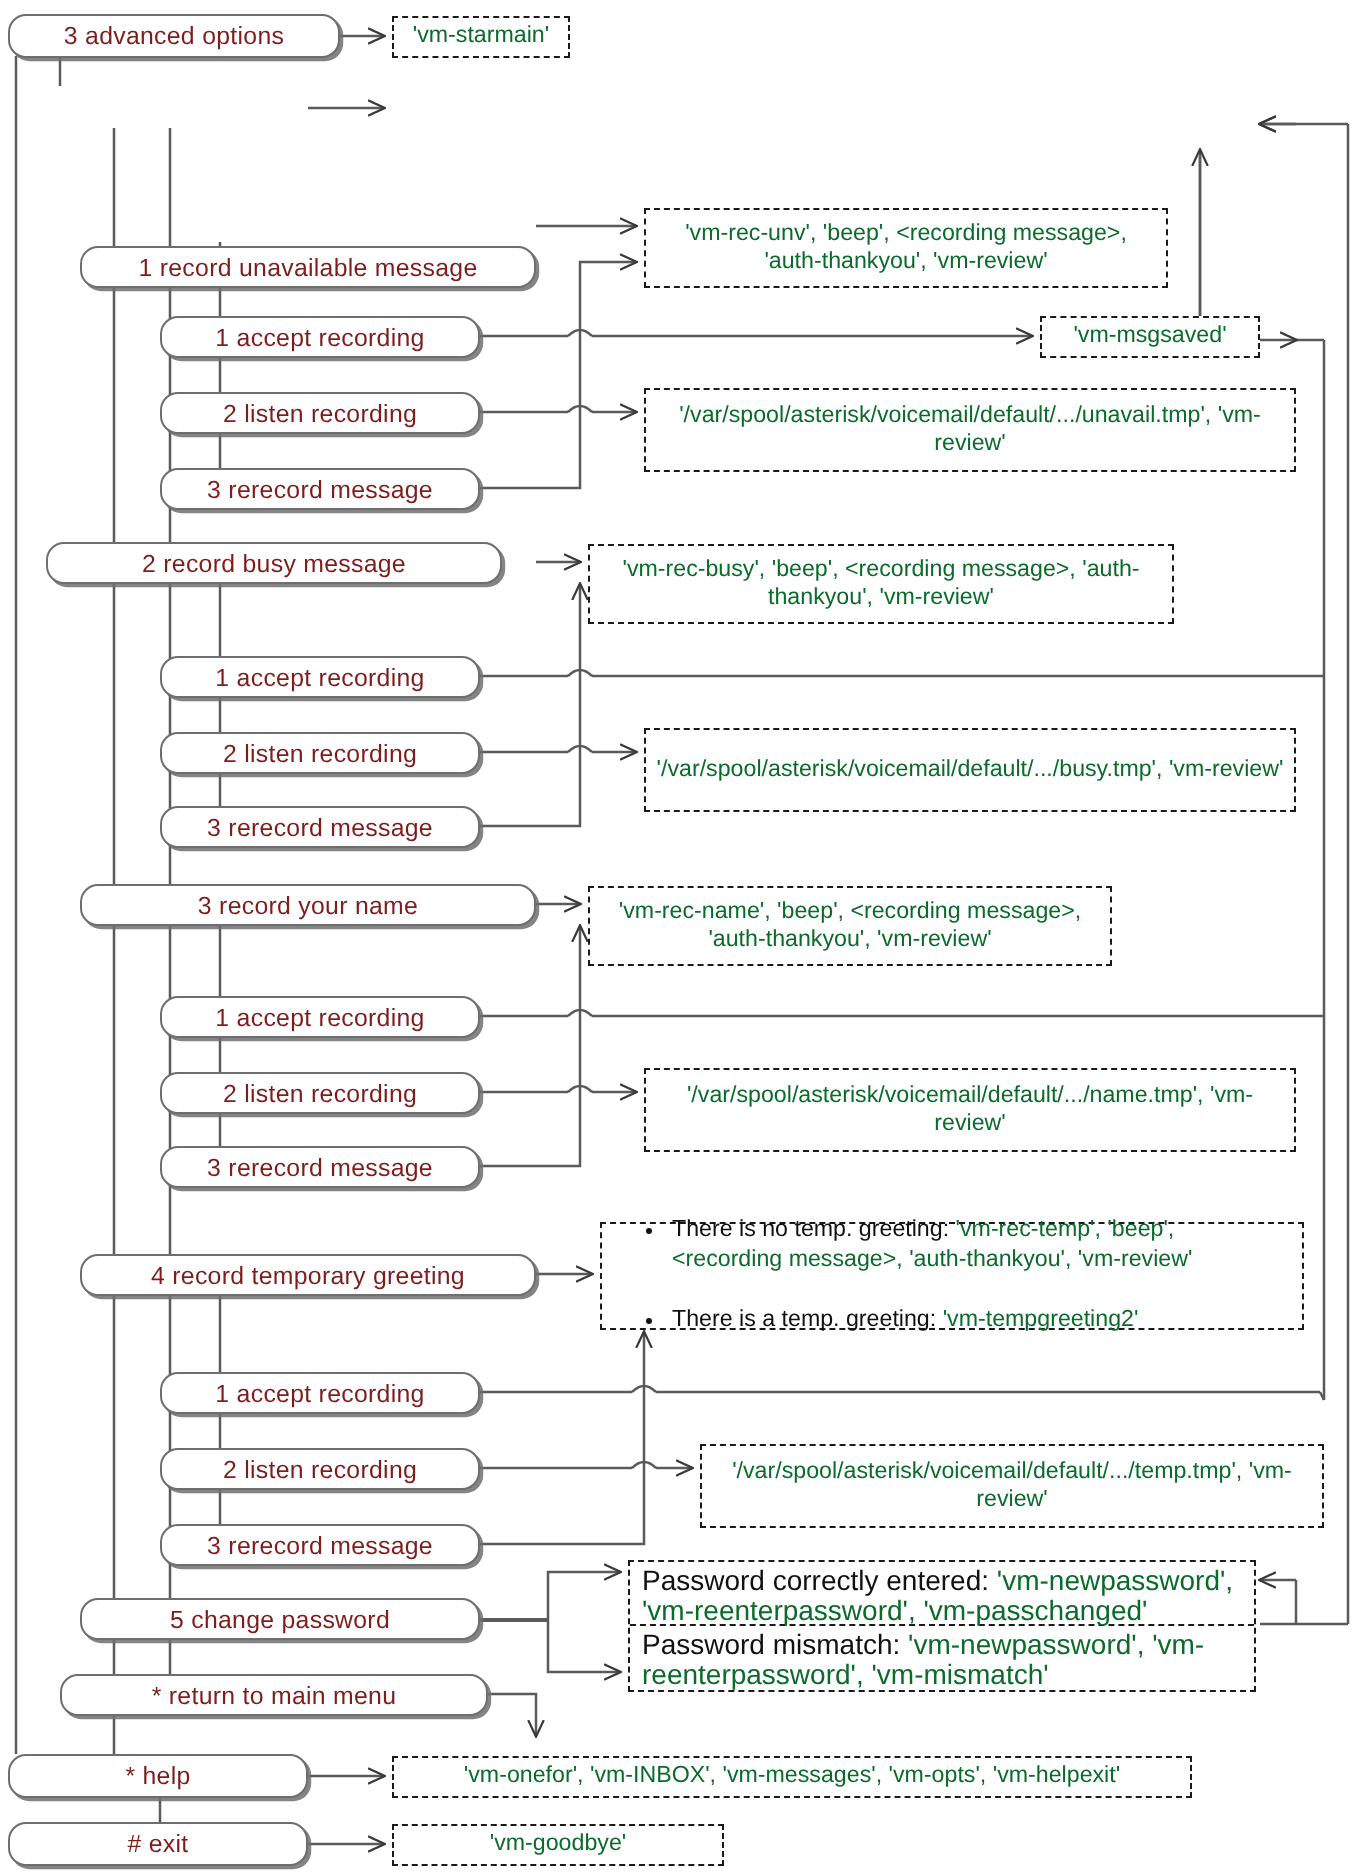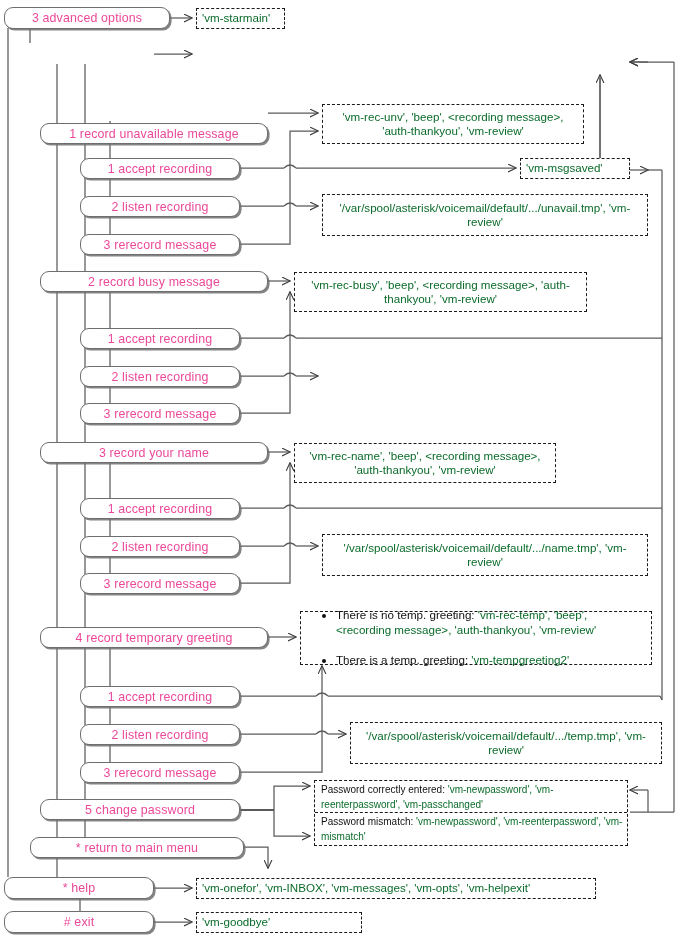--- a/index.html
+++ b/index.html
@@ -32,35 +32,36 @@
   
   .node {
     position: absolute;
     box-sizing: border-box;
     background: #ffffff;
     border: 1.3px solid #6e6e6e;
     border-radius: 9px;
     display: flex;
     align-items: center;
     justify-content: center;
-    color: #ec4899;
+    color: #7f1d1d;
     font-size: 12.4px;
     letter-spacing: .15px;
     white-space: nowrap;
     box-shadow: 1.6px 1.6px 0 0 rgba(110,110,110,.85);
     z-index: 4;
   }
   
   .note {
     position: absolute;
     box-sizing: border-box;
     background: #ffffff;
     border: 1.6px dashed #1a1a1a;
     display: flex;
     align-items: center;
+    justify-content: center;
     text-align: center;
     padding: 2px 5px;
     font-size: 11.6px;
     line-height: 14.5px;
     color: #0a6b2a;
     z-index: 5;
   }
   .note .blk { color: #111111; }
   .note ul {
     margin: 0;
@@ -75,21 +76,21 @@
   }
   .note.pwd {
     display: block;
     padding: 0;
   }
   .pwd-row {
     box-sizing: border-box;
     padding: 2px 4px 2px 6px;
     text-align: left;
     color: #111111;
-    font-size: 10px;
+    font-size: 14px;
     line-height: 14.6px;
   }
   .pwd-row.top { border-bottom: 1.6px dashed #1a1a1a; height: 32px;}
   .pwd-row.bot { height: 32px; }
   .g { color: #0a6b2a; }
 </style>
 </head>
 <body>
 
 <div id="canvas">
@@ -211,21 +212,21 @@
   <div class="node" style="left:80px; top:158px; width:160px; height:21px;">
     <span>1 accept recording</span>
   </div>
   <div class="node" style="left:80px; top:196px; width:160px; height:21px;">
     <span>2 listen recording</span>
   </div>
   <div class="node" style="left:80px; top:234px; width:160px; height:21px;">
     <span>3 rerecord message</span>
   </div>
 
-  <div class="node" style="left:40px; top:271px; width:228px; height:21px;">
+  <div class="node" style="left:23px; top:271px; width:228px; height:21px;">
     <span>2 record busy message</span>
   </div>
   <div class="node" style="left:80px; top:328px; width:160px; height:21px;">
     <span>1 accept recording</span>
   </div>
   <div class="node" style="left:80px; top:366px; width:160px; height:21px;">
     <span>2 listen recording</span>
   </div>
   <div class="node" style="left:80px; top:403px; width:160px; height:21px;">
     <span>3 rerecord message</span>
@@ -284,20 +285,23 @@
   </div>
 
   <div class="note" style="left:322px; top:194px; width:326px; height:42px;">
     <span>'/var/spool/asterisk/voicemail/default/.../unavail.tmp', 'vm-review'</span>
   </div>
 
   <div class="note" style="left:294px; top:272px; width:293px; height:40px;">
     <span>'vm-rec-busy', 'beep', &lt;recording message&gt;, 'auth-thankyou', 'vm-review'</span>
   </div>
 
+  <div class="note" style="left:322px; top:364px; width:326px; height:42px;">
+    <span>'/var/spool/asterisk/voicemail/default/.../busy.tmp', 'vm-review'</span>
+  </div>
 
   <div class="note" style="left:294px; top:443px; width:262px; height:40px;">
     <span>'vm-rec-name', 'beep', &lt;recording message&gt;, 'auth-thankyou', 'vm-review'</span>
   </div>
 
   <div class="note" style="left:322px; top:534px; width:326px; height:42px;">
     <span>'/var/spool/asterisk/voicemail/default/.../name.tmp', 'vm-review'</span>
   </div>
 
   <div class="note" style="left:300px; top:611px; width:352px; height:54px; align-items:center;">

